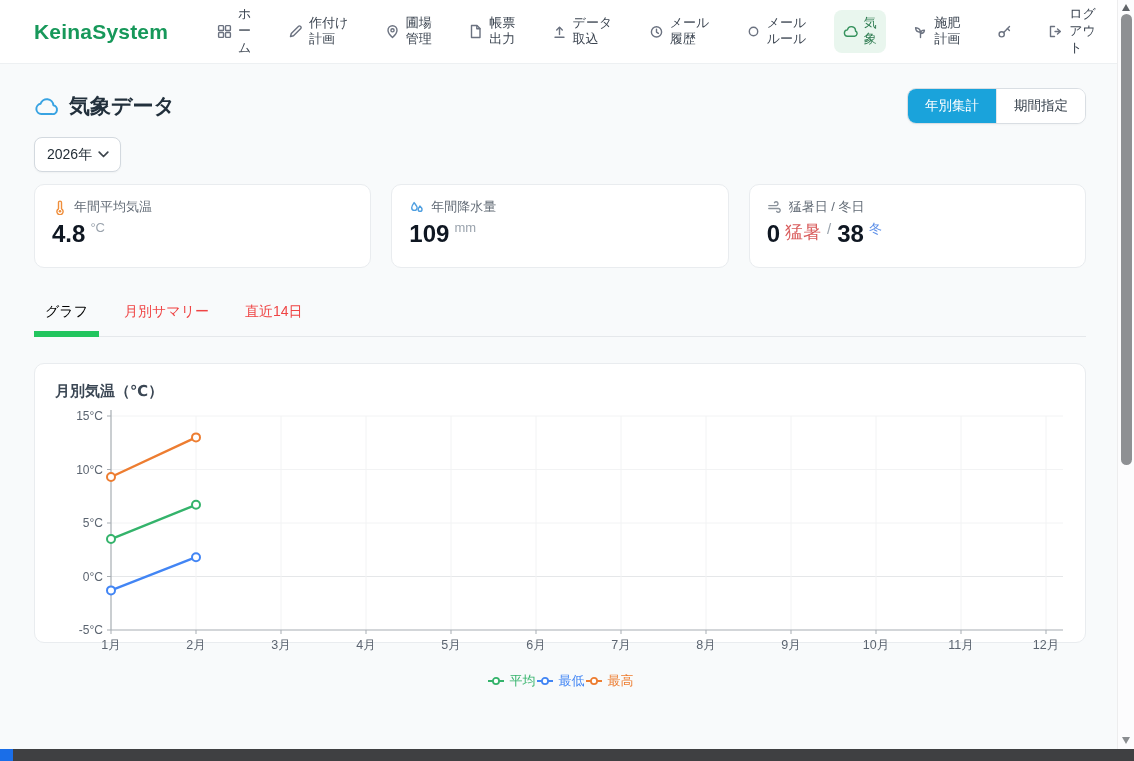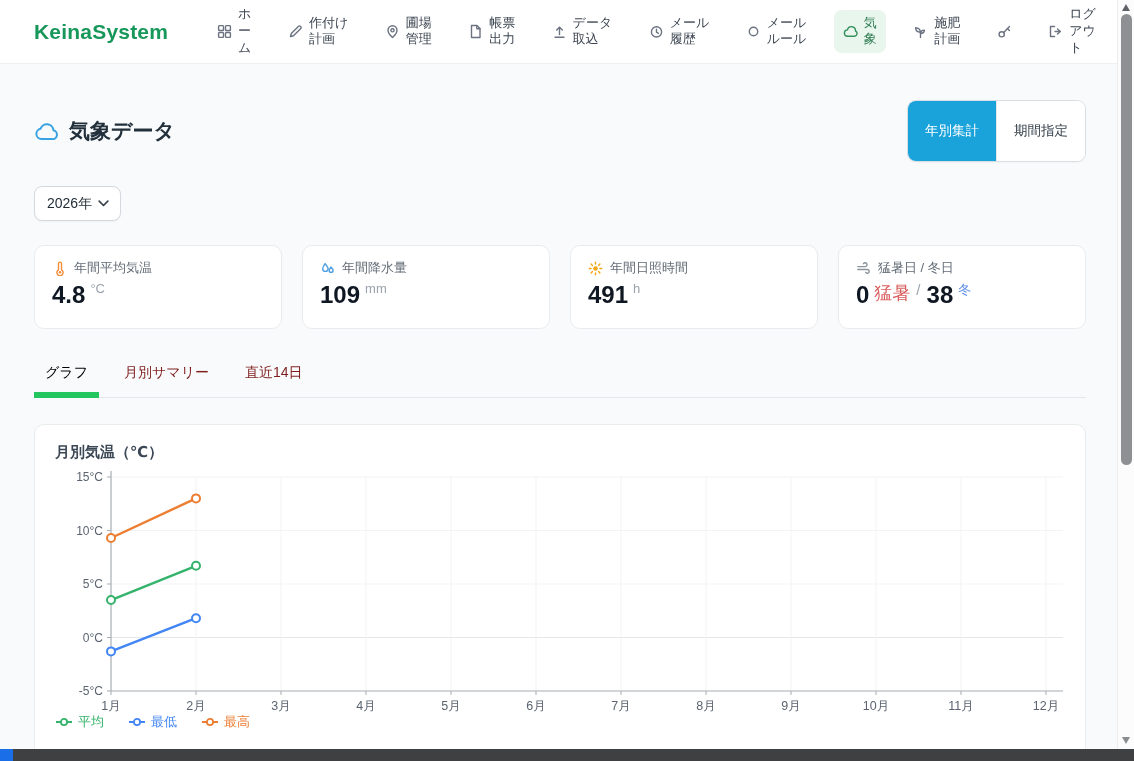--- a/index.html
+++ b/index.html
@@ -10,52 +10,52 @@
   
   .header{position:absolute;top:0;left:0;width:1117px;height:64px;background:#fff;border-bottom:1px solid #edf0f2;display:flex;align-items:center;padding:0 8px 0 34px;z-index:3}
   .logo{font-size:21px;font-weight:bold;color:#17985a;letter-spacing:.2px;white-space:nowrap;cursor:pointer}
   .nav{flex:1;display:flex;align-items:center;justify-content:space-between;margin-left:40px;margin-right:4px}
   .nav-item{display:flex;align-items:center;gap:6px;padding:5px 9px;border-radius:8px;color:#3c4551;font-size:13px;line-height:1.3;cursor:pointer;white-space:pre-line;text-align:left}
   .nav-item .nicon{display:flex;align-items:center;color:#6b7280;flex:none}
   .nav-item.active{background:#e9f6ee;color:#2c7a4f}
   .nav-item.active .nicon{color:#36925d}
 
   
-  .main{position:absolute;top:64px;left:0;width:1117px;height:685px;background:#f8fafb;padding:36px 31px 0 34px;overflow:hidden}
+  .main{position:absolute;top:52px;left:0;width:1117px;height:685px;background:#f8fafb;padding:36px 31px 0 34px;overflow:hidden}
   .title-row{display:flex;align-items:center;justify-content:space-between}
   .page-title{display:flex;align-items:center;gap:10px;font-size:21px;font-weight:bold;color:#22303c}
   .page-title .ticon{display:flex;color:#38a3e2}
   .toggle{display:flex;border:1px solid #d9dee3;border-radius:9px;overflow:hidden;background:#fff;box-shadow:0 1px 2px rgba(0,0,0,.03)}
-  .toggle .tbtn{font-family:inherit;font-size:13.5px;padding:21px 17px;border:none;background:#fff;color:#333e49;cursor:pointer}
+  .toggle .tbtn{font-family:inherit;font-size:13.5px;padding:8px 17px;border:none;background:#fff;color:#333e49;cursor:pointer}
   .toggle .tbtn + .tbtn{border-left:1px solid #e3e7ea}
   .toggle .tbtn.active{background:#1aa3db;color:#fff}
 
-  .select{margin-top:24px;width:87px;height:35px;background:#fff;border:1px solid #d3d9df;border-radius:8px;display:flex;align-items:center;justify-content:space-between;padding:0 11px 0 12px;font-size:14px;color:#1f2a33;cursor:pointer;box-shadow:0 1px 2px rgba(0,0,0,.04)}
+  .select{margin-top:13px;width:87px;height:35px;background:#fff;border:1px solid #d3d9df;border-radius:8px;display:flex;align-items:center;justify-content:space-between;padding:0 11px 0 12px;font-size:14px;color:#1f2a33;cursor:pointer;box-shadow:0 1px 2px rgba(0,0,0,.04)}
   .select .chev{display:flex;color:#3c444c}
 
-  .cards{margin-top:24px;display:flex;gap:20px}
+  .cards{margin-top:12px;display:flex;gap:20px}
   .card{flex:1;background:#fff;border:1px solid #e9ecef;border-radius:10px;padding:13px 17px;height:84px}
   .card-label{display:flex;align-items:center;gap:7px;font-size:13px;color:#626b76}
   .card-label .sicon{display:flex;flex:none}
   .card-value{margin-top:4px;display:flex;align-items:flex-start;gap:5px}
   .vbig{font-size:24px;font-weight:bold;color:#0f1722}
   .vunit{font-size:13px;color:#9aa3ad}
   .vhot{font-size:18px;color:#d95c5c}
   .vcold{font-size:13px;color:#5b8ee8}
   .vsep{font-size:15px;color:#9aa3ad;margin:0 1px}
 
   .tabs{display:flex;border-bottom:1px solid #e5e8eb;margin-top:26px}
-  .tab{padding:9px 11px 10px;font-size:14px;color:#7f1d1d;margin-right:14px;cursor:pointer}
+  .tab{padding:9px 11px 10px;font-size:14px;color:#ef4444;margin-right:14px;cursor:pointer}
   .tab.active{color:#000000;border-bottom:6px solid #22c55e;margin-bottom:-1px}
 
-  .chart-card{margin-top:26px;background:#fff;border:1px solid #e9ecef;border-radius:10px;height:356px;padding:18px 20px 0 20px}
+  .chart-card{margin-top:26px;background:#fff;border:1px solid #e9ecef;border-radius:10px;height:280px;padding:18px 20px 0 20px}
   .chart-title{font-size:15px;font-weight:bold;color:#3b4754}
   #chart-svg{display:block;margin-top:7px}
   #chart-svg text{font-family:"Liberation Sans","DejaVu Sans",sans-serif}
-  .legend{display:flex;justify-content:flex-start;align-items:center;gap:24px;margin-top:0}
+  .legend{display:flex;justify-content:center;align-items:center;margin-top:20px}
   .legend-item{display:inline-flex;align-items:center;gap:5px;font-size:13px;cursor:pointer}
 
   
   .vscroll{position:absolute;top:0;right:0;width:17px;height:749px;background:#fcfcfd;border-left:1px solid #ededee;z-index:5;cursor:pointer}
   .vthumb{position:absolute;top:14px;left:3px;width:11px;height:451px;background:#8e9093;border-radius:6px;cursor:pointer}
   .sarrow{width:0;height:0;border-left:4.5px solid transparent;border-right:4.5px solid transparent;position:absolute;left:3.5px}
   .sarrow.up{top:4px;border-bottom:7px solid #5f6368}
   .sarrow.down{top:737px;border-top:7px solid #8a8d90}
 
   
@@ -180,35 +180,20 @@
               <svg width="15" height="15" viewBox="0 0 15 15" fill="none" stroke="currentColor" stroke-width="1.4" stroke-linecap="round" stroke-linejoin="round">
                 <path d="M5.1 2.6C3.6 4.7 2.7 6.2 2.7 7.7a2.7 2.7 0 0 0 5.4 0c0-1.5-1.5-3-3-5.1z"></path>
                 <path d="M10.9 6.1c-1 1.3-1.7 2.3-1.7 3.3a1.9 1.9 0 0 0 3.8 0c0-1-.7-2-2.1-3.3z"></path>
               </svg>
             </span>
             <span>年間降水量</span>
           </div>
           <div class="card-value">
             <span class="vbig">109</span>
             <span class="vunit">mm</span>
-          </div>
-        </div>
-        <div class="card">
-          <div class="card-label">
-            <span class="sicon" style="color:#f3a712">
-              <svg width="15" height="15" viewBox="0 0 15 15" fill="none" stroke="currentColor" stroke-width="1.4" stroke-linecap="round" stroke-linejoin="round">
-                <circle cx="7.5" cy="7.5" r="2.3" fill="currentColor" stroke="none"></circle>
-                <path d="M7.5 1.3v1.8M7.5 11.9v1.8M1.3 7.5h1.8M11.9 7.5h1.8M3.1 3.1l1.3 1.3M10.6 10.6l1.3 1.3M11.9 3.1l-1.3 1.3M4.4 10.6l-1.3 1.3"></path>
-              </svg>
-            </span>
-            <span>年間日照時間</span>
-          </div>
-          <div class="card-value">
-            <span class="vbig">491</span>
-            <span class="vunit">h</span>
           </div>
         </div>
         <div class="card">
           <div class="card-label">
             <span class="sicon" style="color:#8b939c">
               <svg width="15" height="15" viewBox="0 0 15 15" fill="none" stroke="currentColor" stroke-width="1.4" stroke-linecap="round" stroke-linejoin="round">
                 <path d="M1.8 5.6h7.6a1.9 1.9 0 1 0-1.9-2.9"></path>
                 <path d="M1.8 8.5h9.8a1.9 1.9 0 1 1-1.9 2.9"></path>
               </svg>
             </span>

